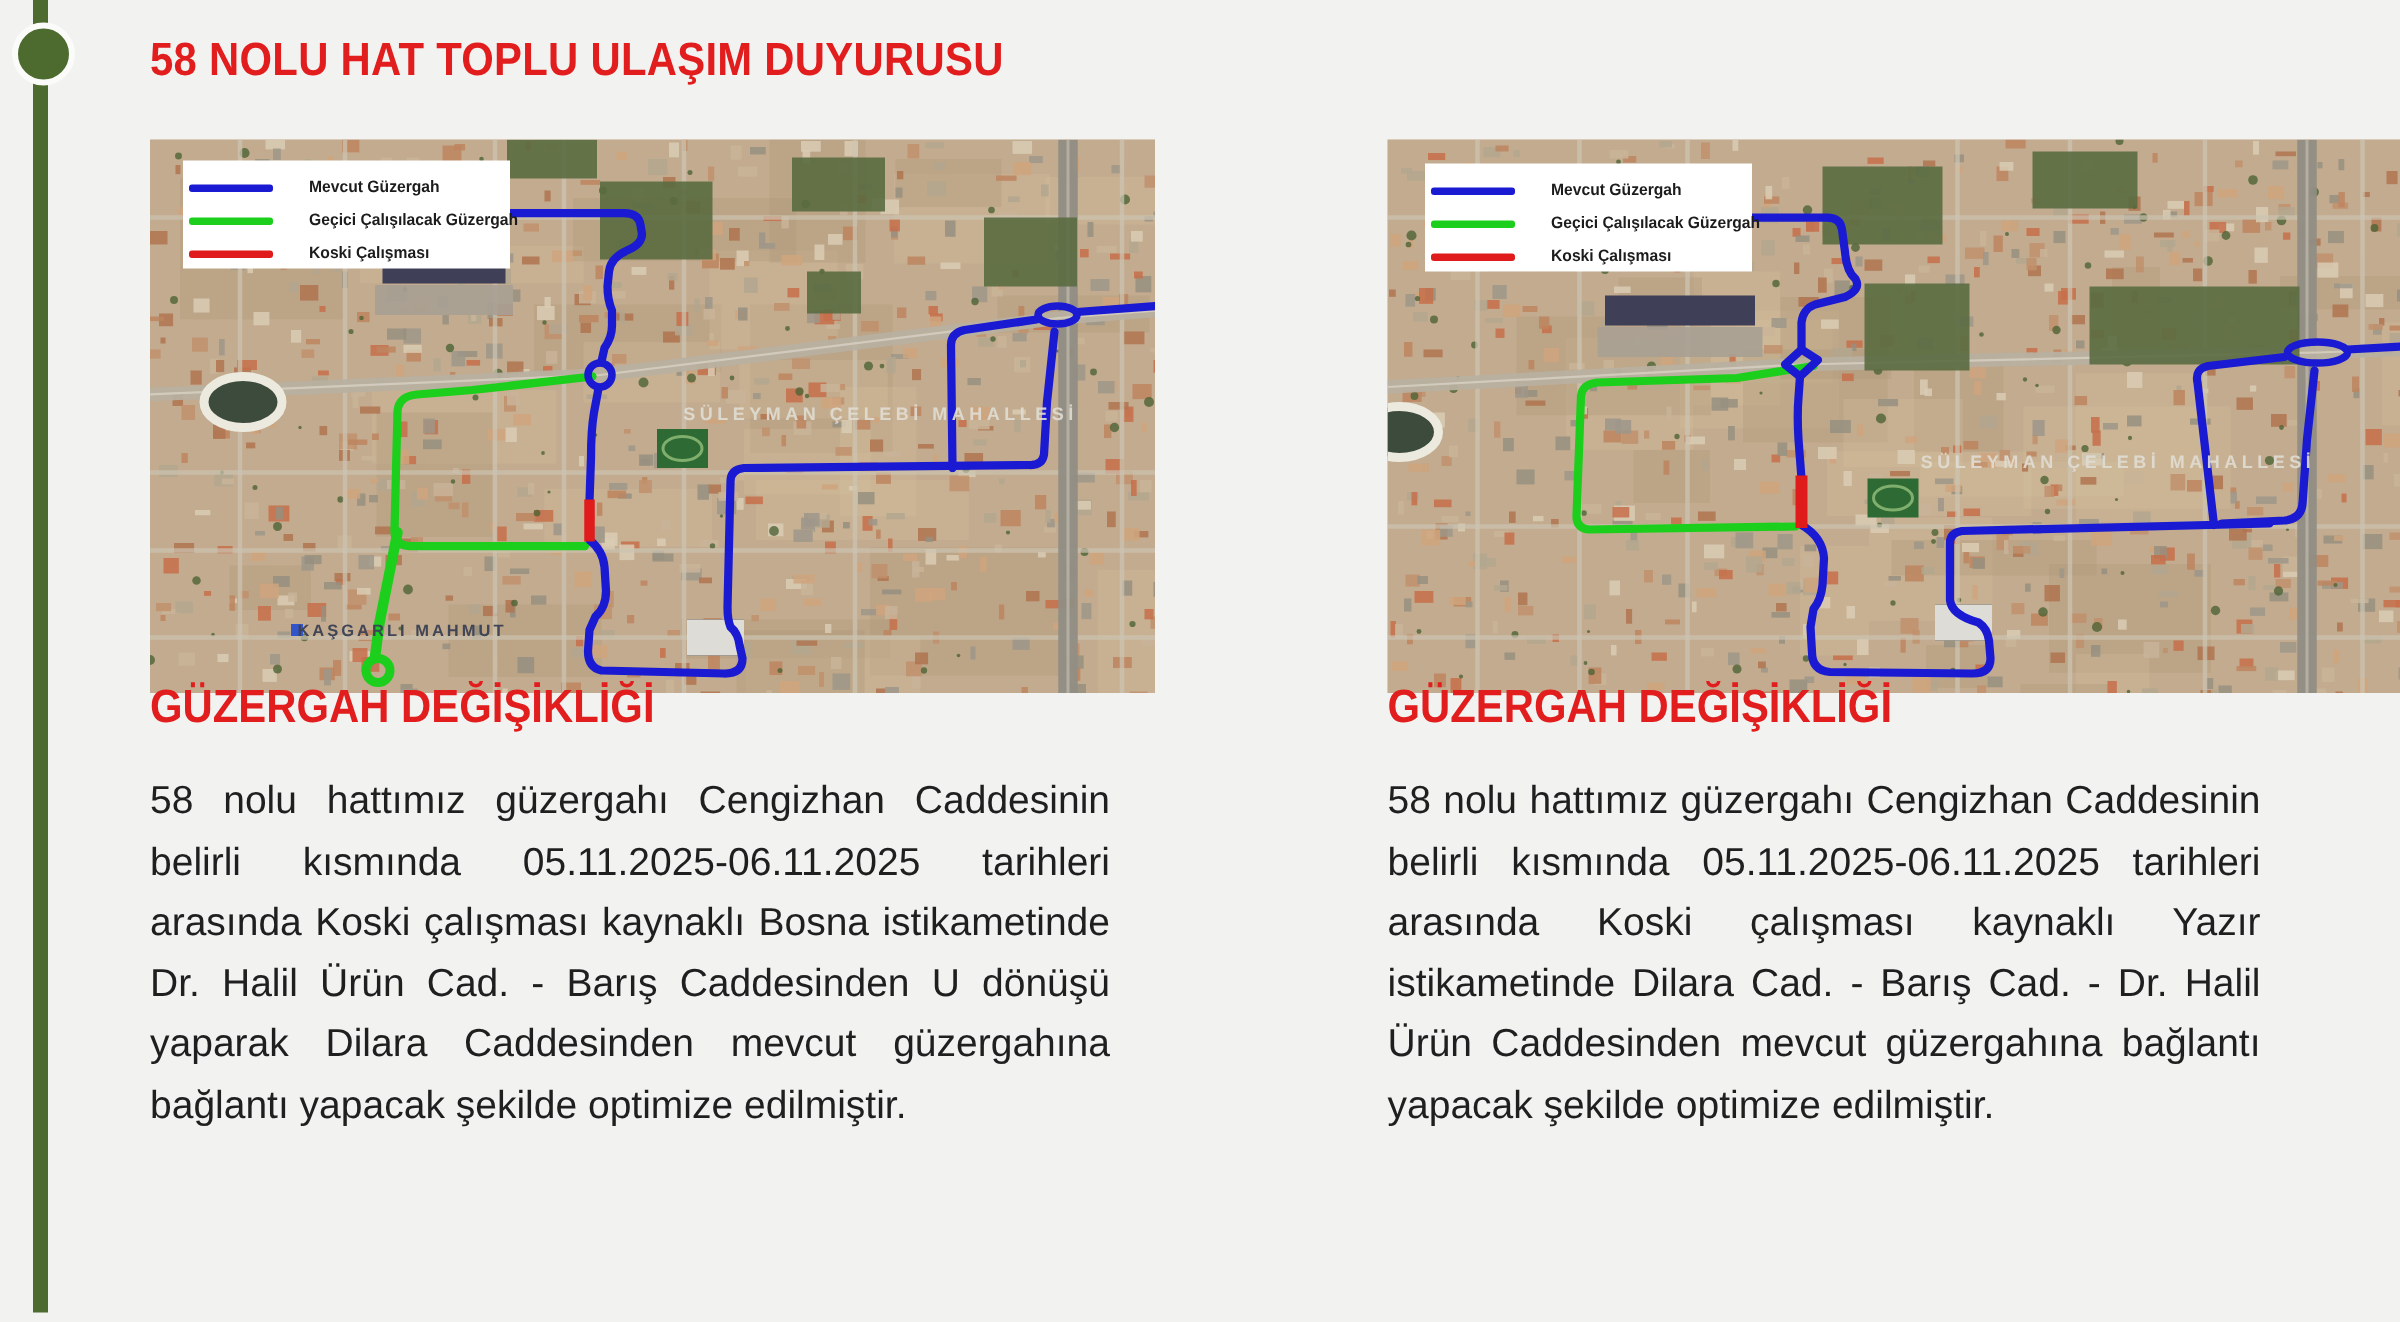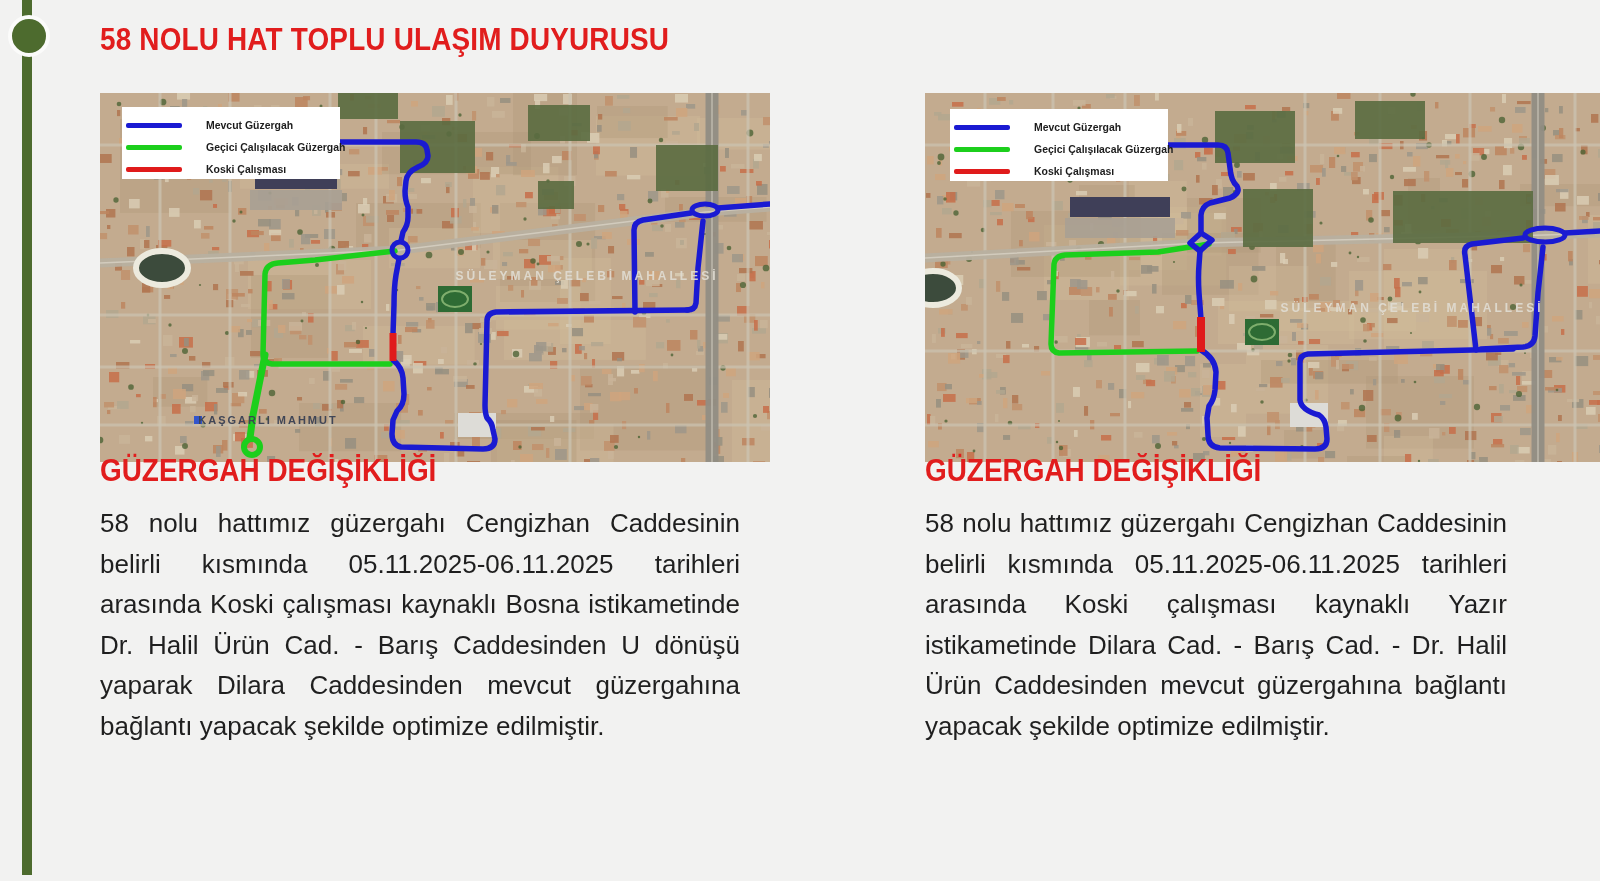--- a/index.html
+++ b/index.html
@@ -26,21 +26,21 @@
     padding:7px 0 0 4px;}
   .legend .row{display:flex;align-items:center;height:22px;}
   .legend .swatch{width:56px;height:5px;border-radius:2px;margin-right:24px;flex:0 0 auto;}
   .legend .lab{font-size:11px;font-weight:bold;color:#1c1c1c;white-space:nowrap;
     display:inline-block;transform:scaleX(.95);transform-origin:left center;}
   
   .section-heading{position:absolute;top:360px;white-space:nowrap;}
   .section-heading span{display:inline-block;transform:scaleX(.9);transform-origin:left center;
     font-size:31px;font-weight:bold;}
   .red{color:#e11d1d;}
-  .body-text{position:absolute;top:410px;margin:0;font-size:26px;line-height:40.5px;
+  .body-text{position:absolute;top:420px;margin:0;font-size:26px;line-height:40.5px;
     color:#1f1f1f;text-align:justify;}
   .panel.left .body-text{width:640px;}
   .panel.right .body-text{width:582px;}
 </style>
 </head>
 <body>
 
 <div class="accent-bar"></div>
 <div class="accent-dot"></div>
 

